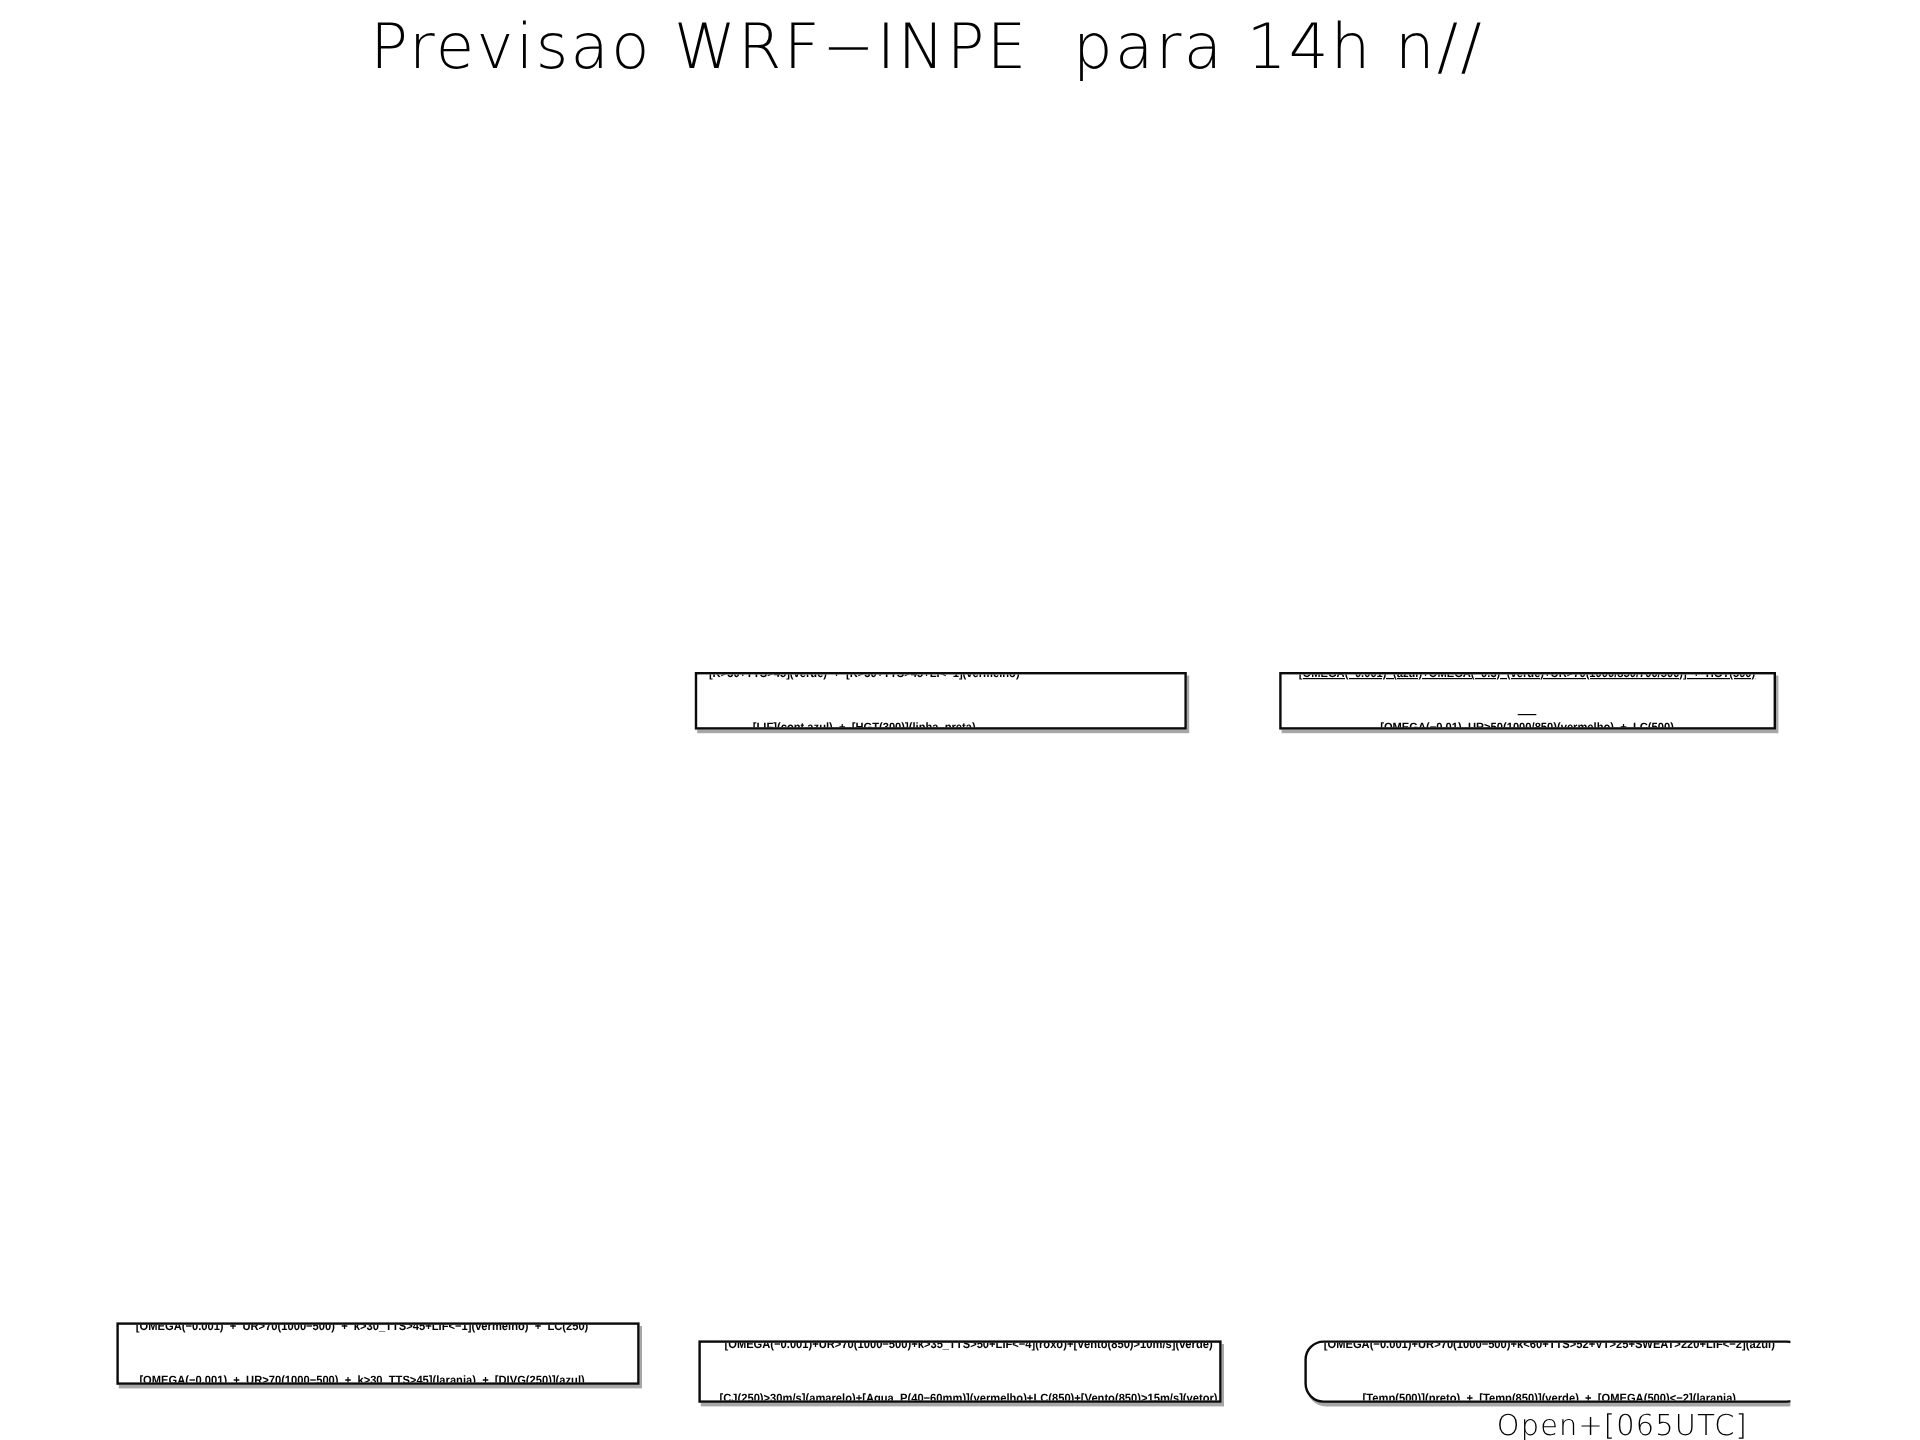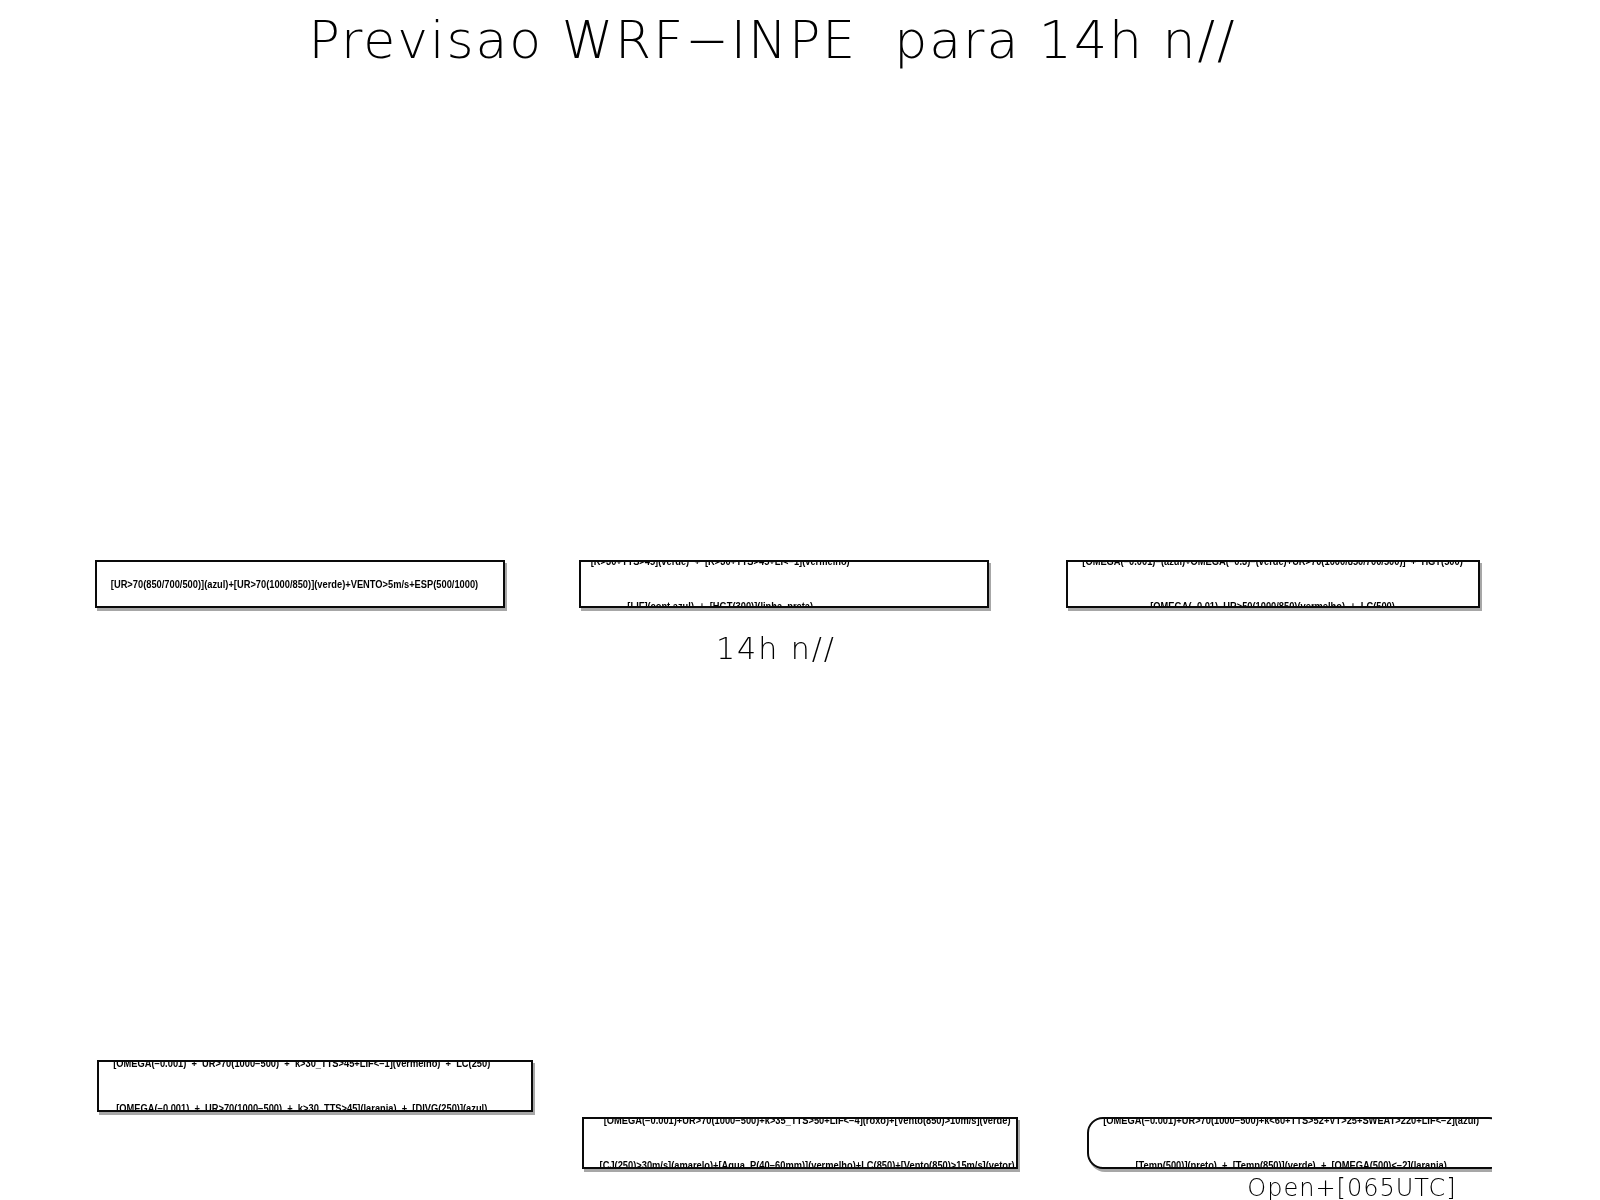--- a/index.html
+++ b/index.html
@@ -63,54 +63,48 @@
     font-weight: bold;
     font-size: 10px;
     line-height: 15px;
     white-space: pre;
     transform: scaleX(0.93);
     transform-origin: center;
   }
   
   .r1b1 { left: 95px;  top: 560px; width: 406px; height: 44px; }
   .r1b2 { left: 579px; top: 560px; width: 406px; height: 44px; }
-  .r1b3 { left: 1066px; top: 560px; width: 410px; height: 44px; }
+  .r1b3 { left: 1066px; top: 560px; width: 410px; height: 44px; text-decoration: underline; }
   
-  .r2b1 { left: 97px;  top: 1060px; width: 432px; height: 48px; }
+  .r2b1 { left: 97px;  top: 1102px; width: 432px; height: 48px; }
   .r2b2 { left: 582px; top: 1117px; width: 432px; height: 48px; }
   .r2b3 { left: 1087px; top: 1117px; width: 414px; height: 48px; border-radius: 16px; }
 </style>
 </head>
 <body>
 
 <div class="canvas">
 
   <div class="plot-title">Previsao WRF−INPE  para 14h n//</div>
 
-  <div class="cap-box r1b1">
-    <div class="cap-lines">
-      <div class="cap-line">[UR&gt;70(850/700/500)](azul)+[UR&gt;70(1000/850)](verde)+VENTO&gt;5m/s+ESP(500/1000)</div>
-    </div>
-  </div>
 
   <div class="cap-box r1b2">
     <div class="cap-lines">
       <div class="cap-line">[K&gt;30+TTS&gt;45](verde)  +  [K&gt;30+TTS&gt;45+LI&lt;−1](vermelho)</div>
       <div class="cap-line">[LIF](cont.azul)  +  [HGT(300)](linha  preta)</div>
     </div>
   </div>
 
   <div class="cap-box r1b3">
     <div class="cap-lines">
       <div class="cap-line">[OMEGA(−0.001)−(azul)+OMEGA(−0.3)−(verde)+UR&gt;70(1000/850/700/500)]  +  HGT(500)</div>
       <div class="cap-line">[OMEGA(−0.01)_UR&gt;50(1000/850)(vermelho)  +  LC(500)</div>
     </div>
   </div>
 
-  <div class="subtitle">14h n//</div>
 
   <div class="cap-box r2b1">
     <div class="cap-lines">
       <div class="cap-line">[OMEGA(−0.001)  +  UR&gt;70(1000−500)  +  k&gt;30_TTS&gt;45+LIF&lt;−1](vermelho)  +  LC(250)</div>
       <div class="cap-line">[OMEGA(−0.001)  +  UR&gt;70(1000−500)  +  k&gt;30_TTS&gt;45](laranja)  +  [DIVG(250)](azul)</div>
     </div>
   </div>
 
   <div class="cap-box r2b2">
     <div class="cap-lines">

